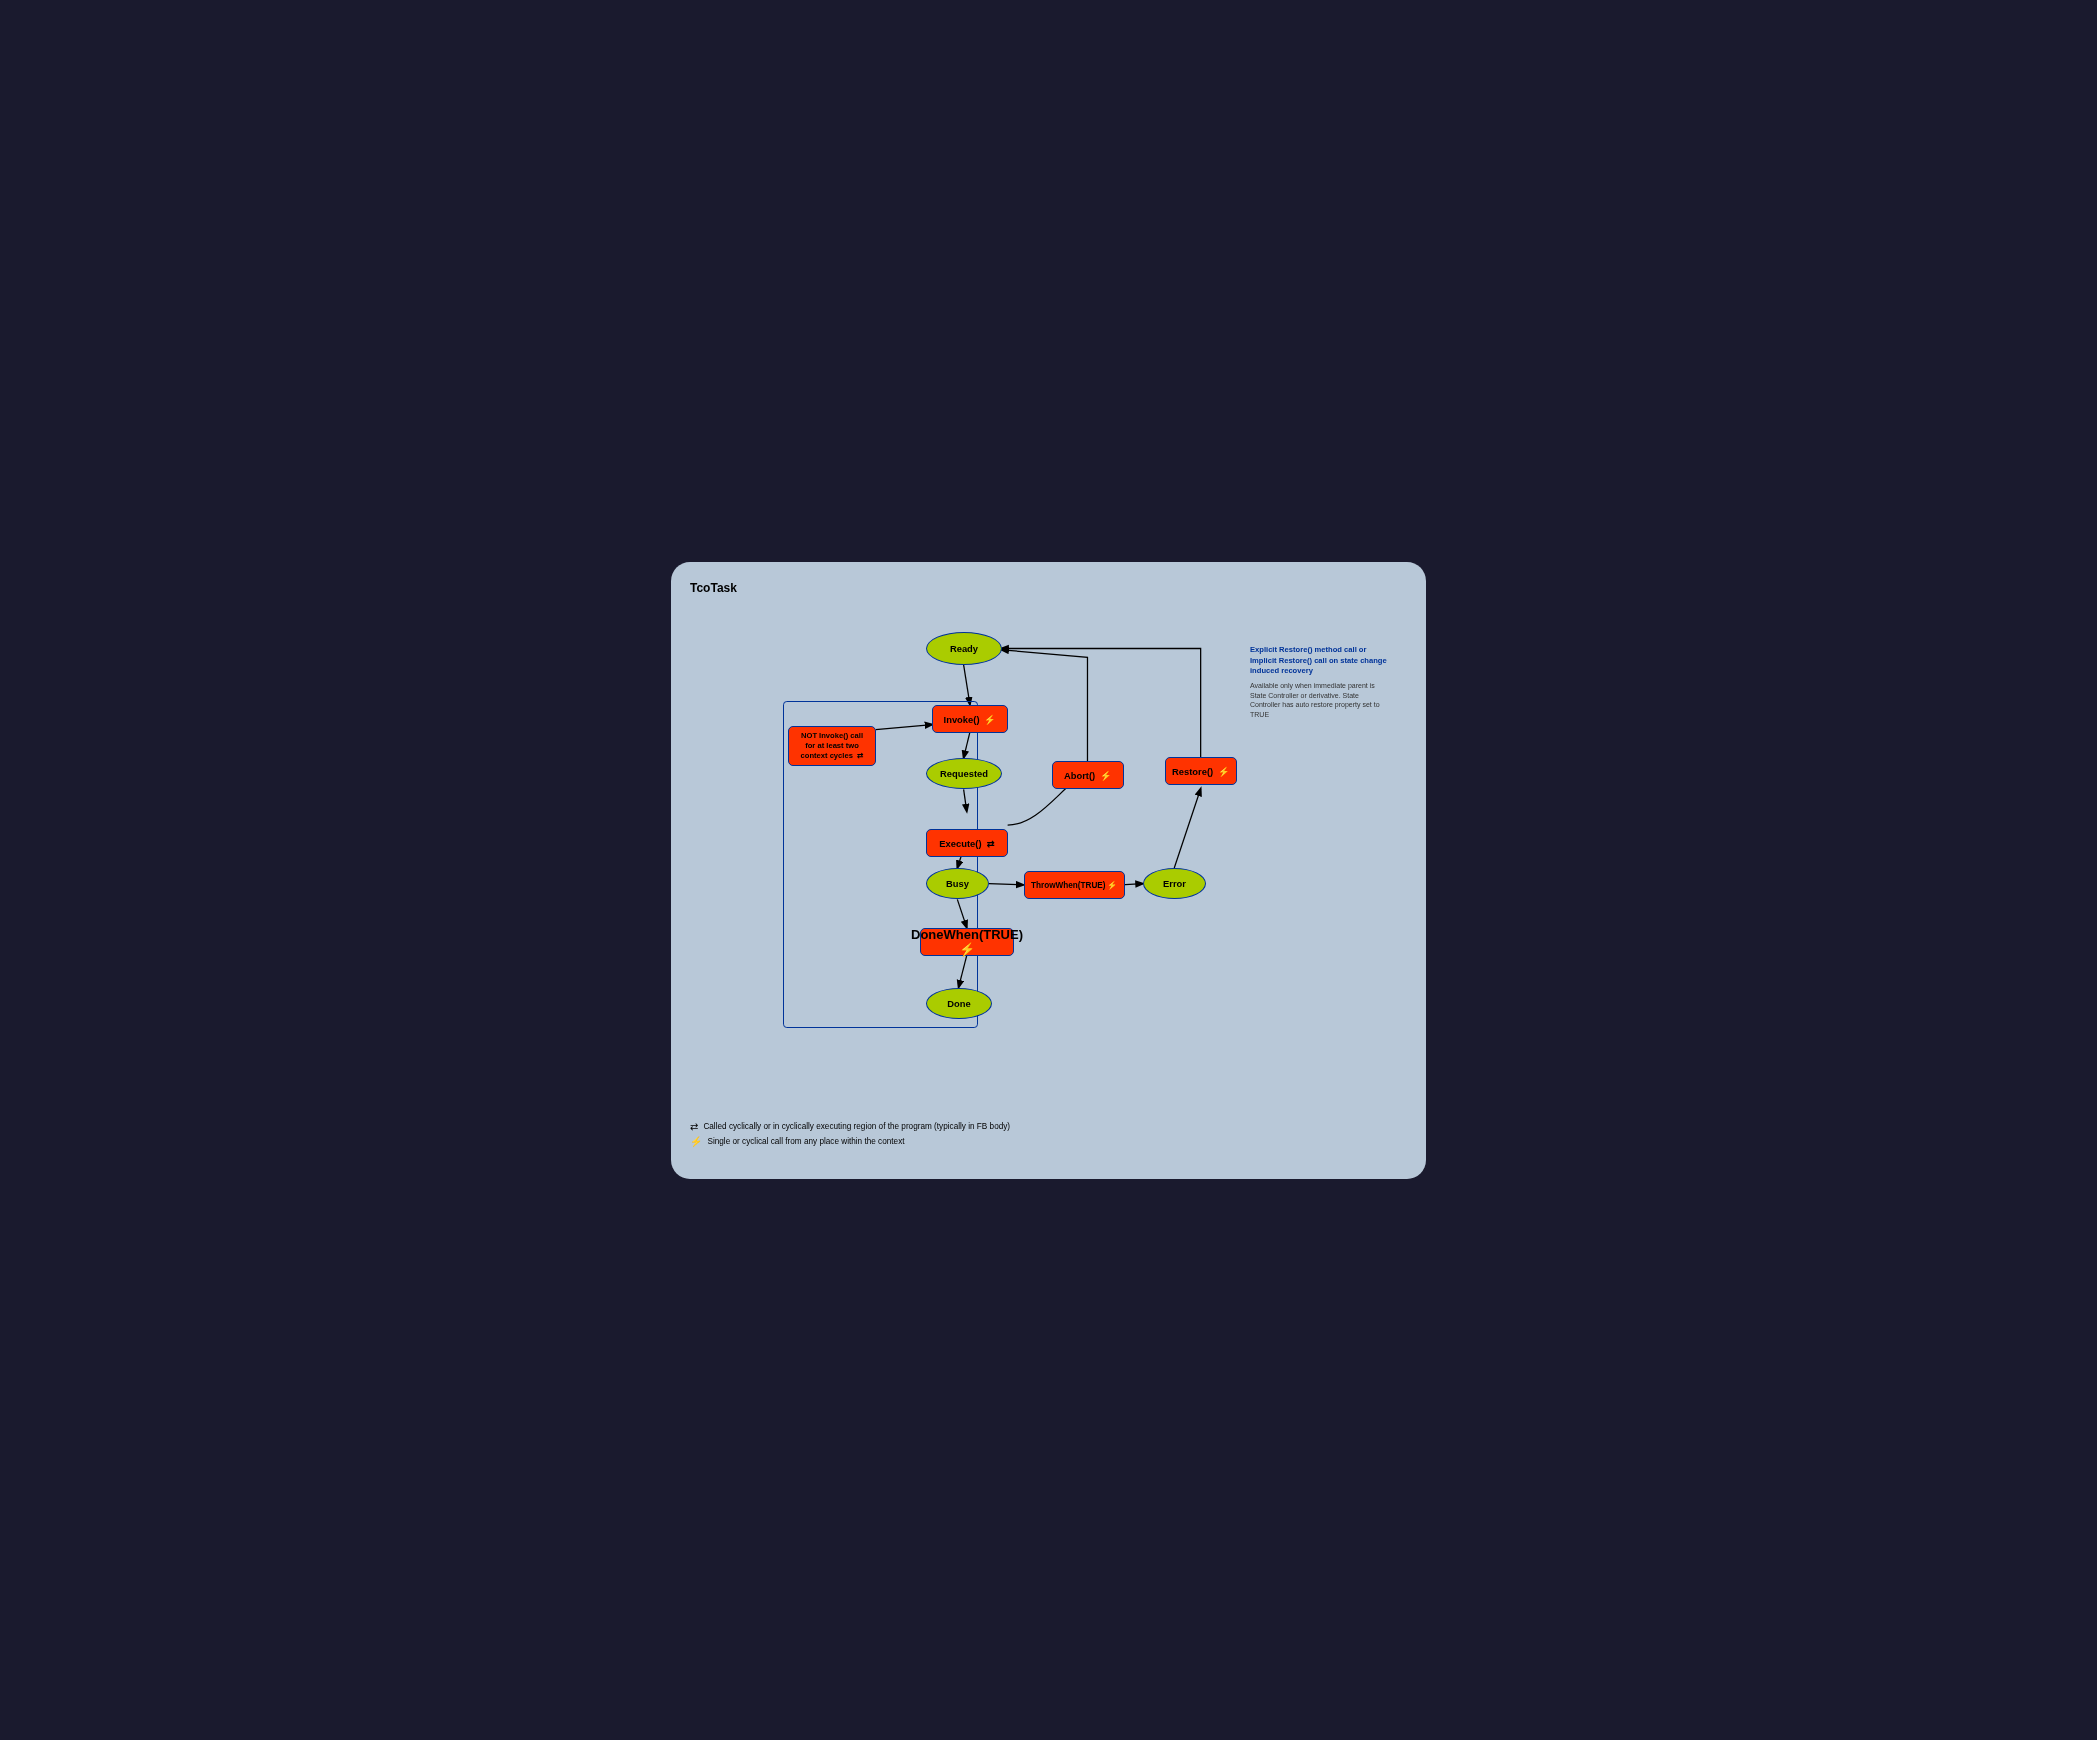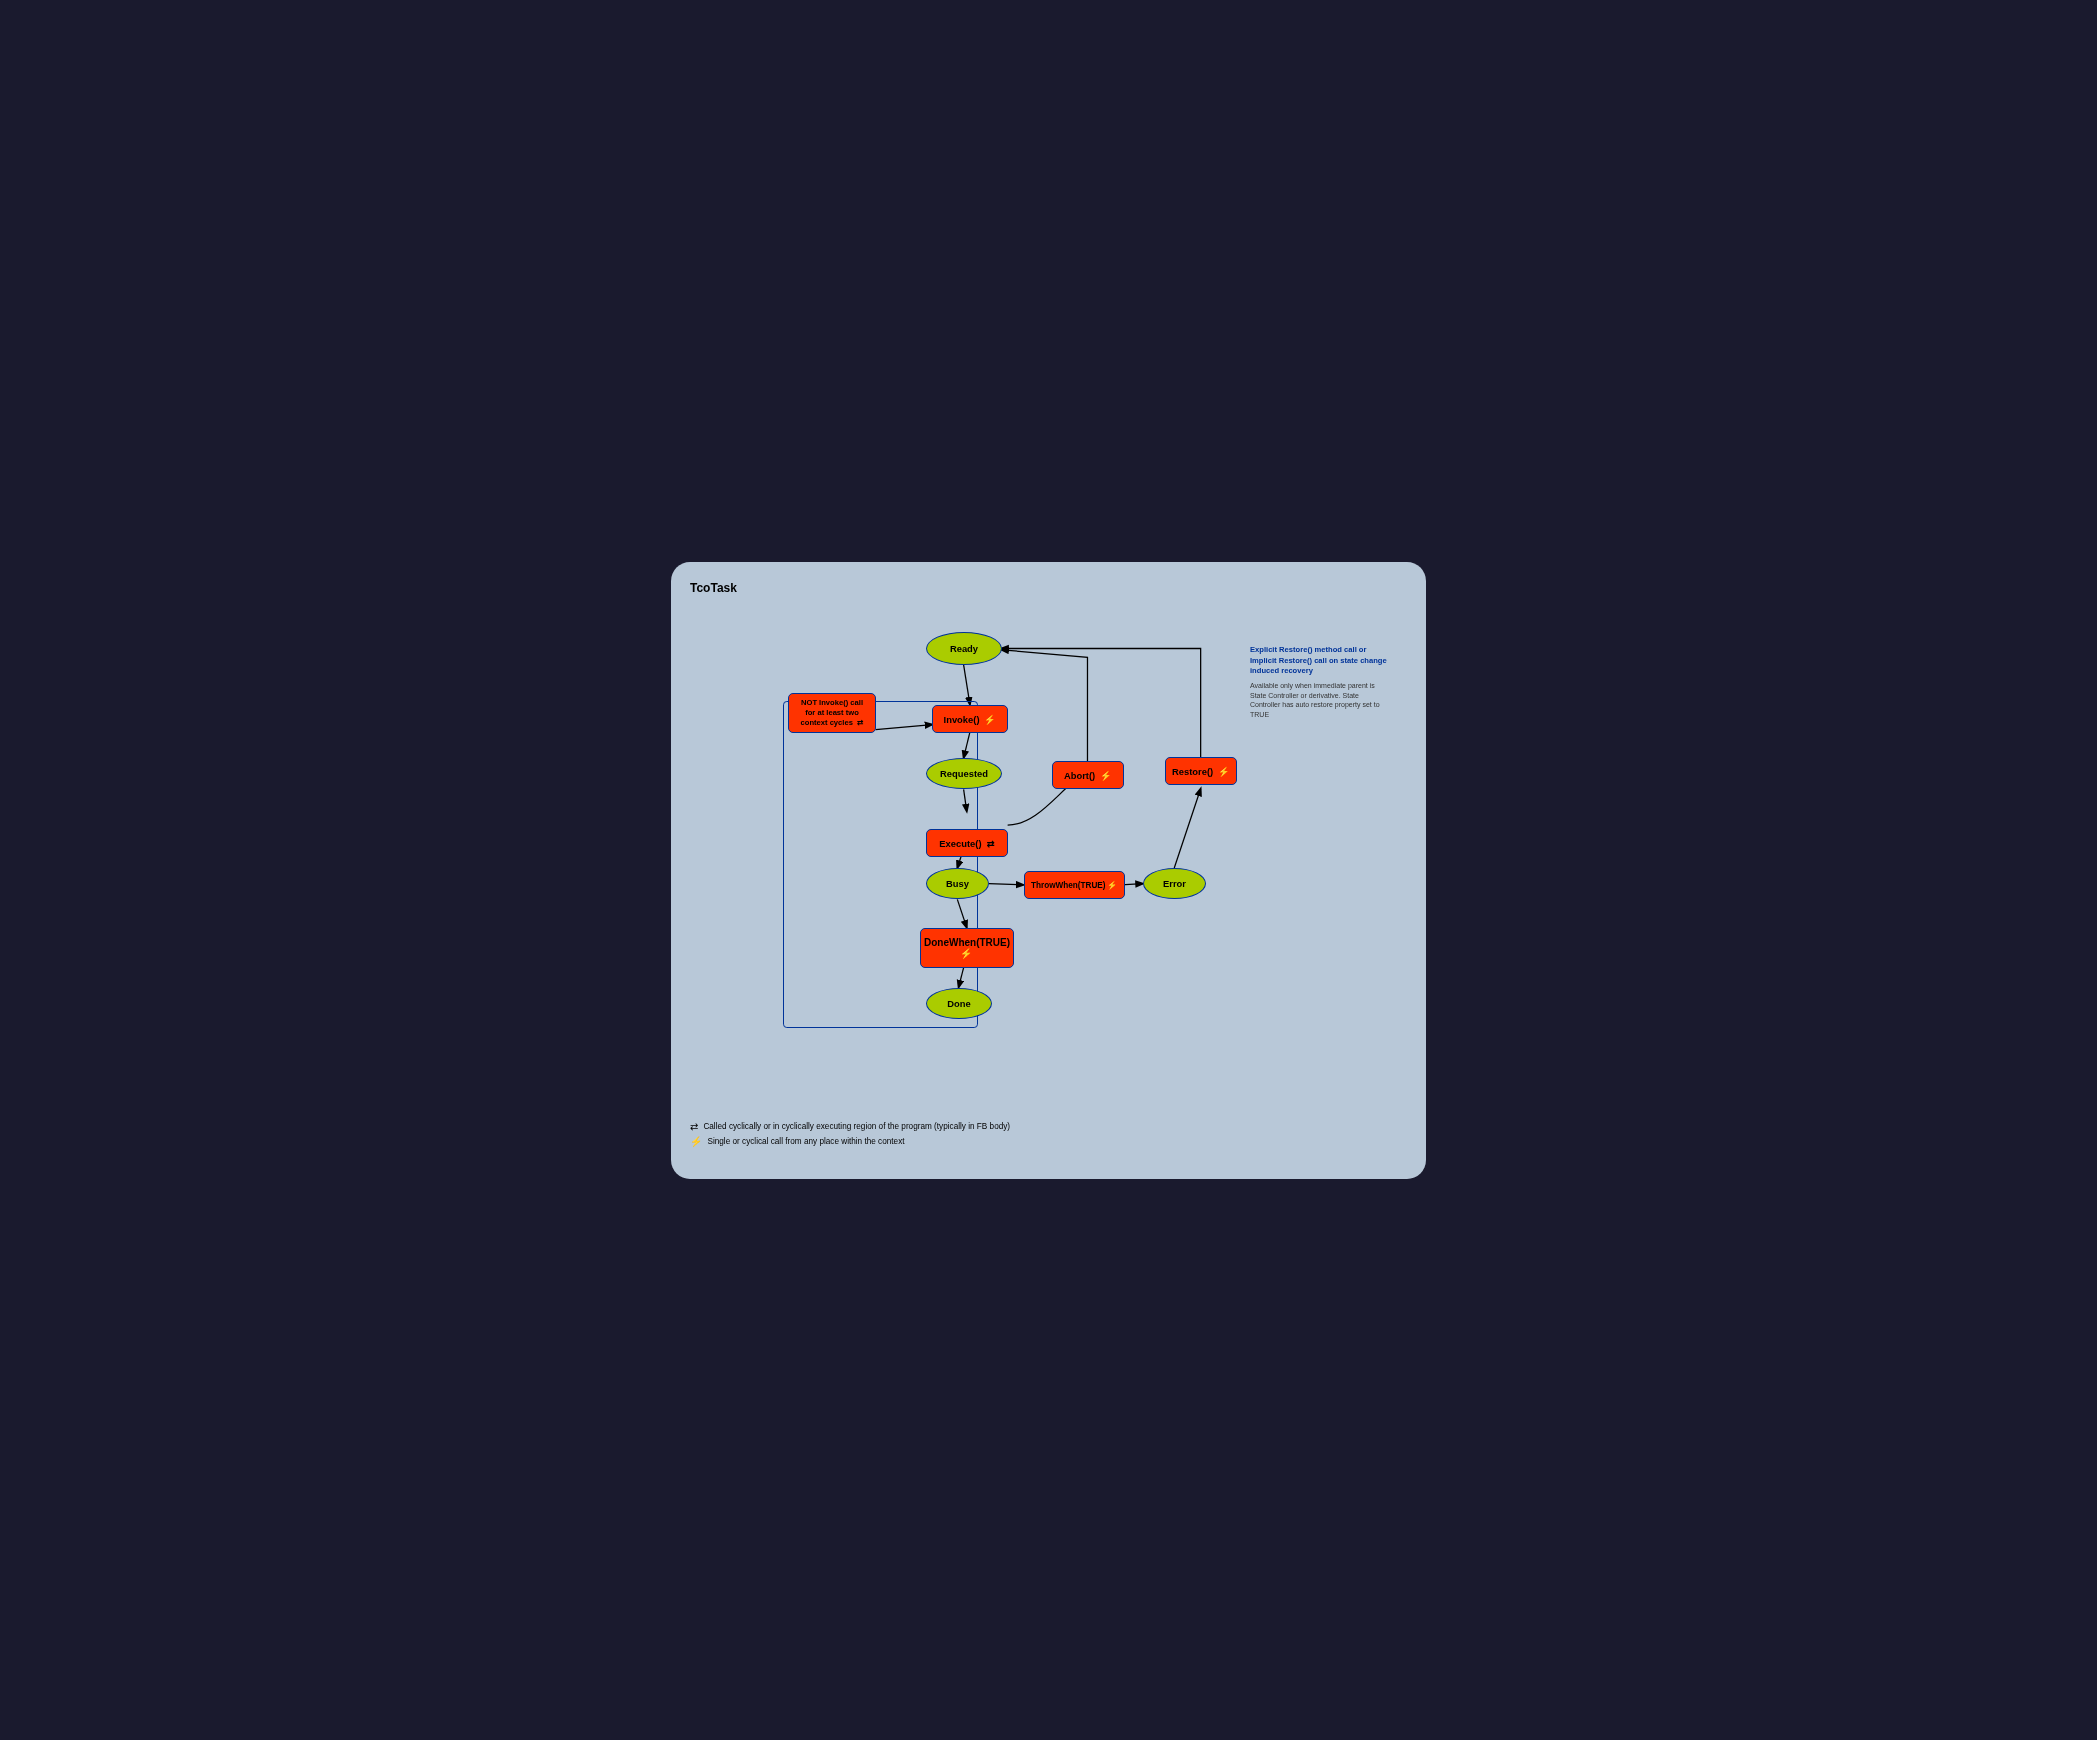--- a/index.html
+++ b/index.html
@@ -203,37 +203,37 @@
     </div>
 
     <div class="state-node" style="left:453px; top:261px; width:63px; height:31px;">
       <span>Error</span>
     </div>
 
     <div class="state-node" style="left:236px; top:381px; width:66px; height:31px;">
       <span>Done</span>
     </div>
 
-    <div class="action-node" style="left:98px; top:86px; width:88px; height:40px; font-size:7.6px; text-align:center; line-height:1.3;">
+    <div class="action-node" style="left:98px; top:119px; width:88px; height:40px; font-size:7.6px; text-align:center; line-height:1.3;">
       <span>NOT Invoke() call<br>for at least two<br>context cycles &nbsp;⇄</span>
     </div>
 
     <div class="action-node" style="left:242px; top:98px; width:76px; height:28px;">
       <span>Invoke() &nbsp;⚡</span>
     </div>
 
     <div class="action-node" style="left:236px; top:222px; width:82px; height:28px;">
       <span>Execute() &nbsp;⇄</span>
     </div>
 
     <div class="action-node" style="left:334px; top:264px; width:101px; height:28px; font-size:8.2px;">
       <span>ThrowWhen(TRUE) ⚡</span>
     </div>
 
-    <div class="action-node" style="left:230px; top:321px; width:94px; height:40px; font-size:10px;">
+    <div class="action-node" style="left:230px; top:321px; width:94px; height:28px; font-size:13px;">
       <span>DoneWhen(TRUE) ⚡</span>
     </div>
 
     <div class="action-node" style="left:362px; top:154px; width:72px; height:28px;align-items:center;">
       <span>Abort() &nbsp;⚡</span>
     </div>
 
     <div class="action-node" style="left:475px; top:150px; width:72px; height:28px;">
       <span>Restore() &nbsp;⚡</span>
     </div>

